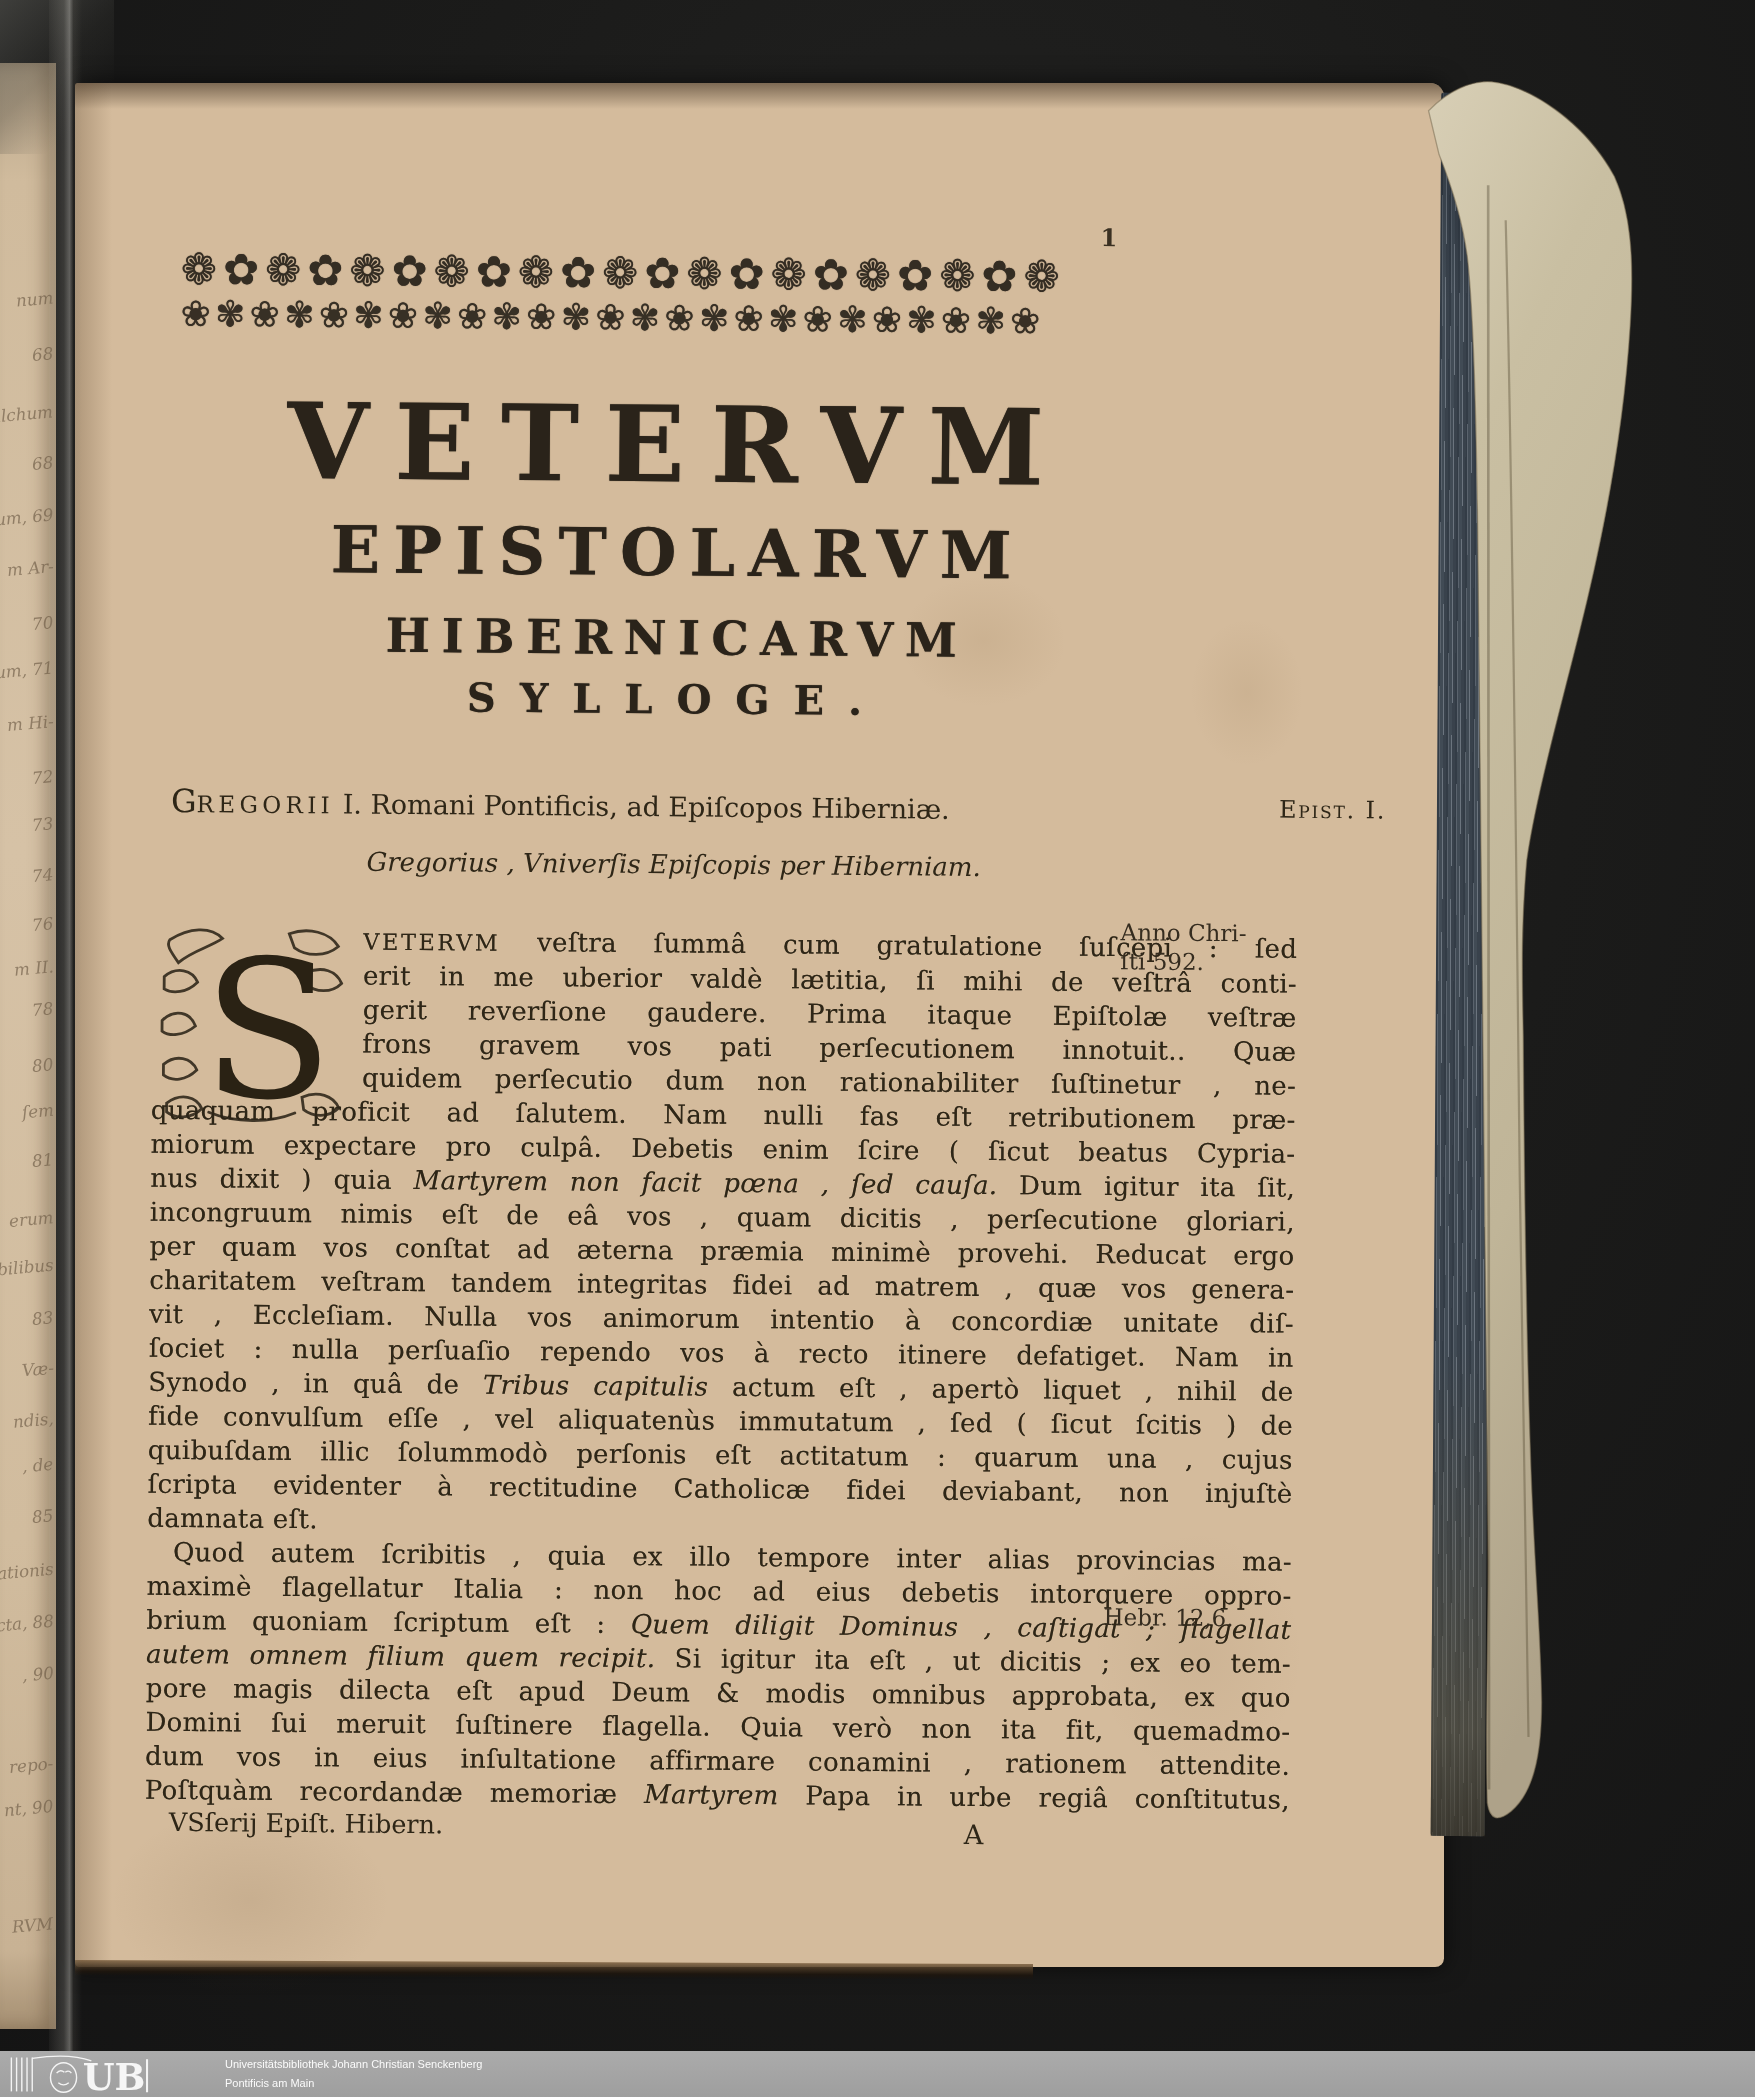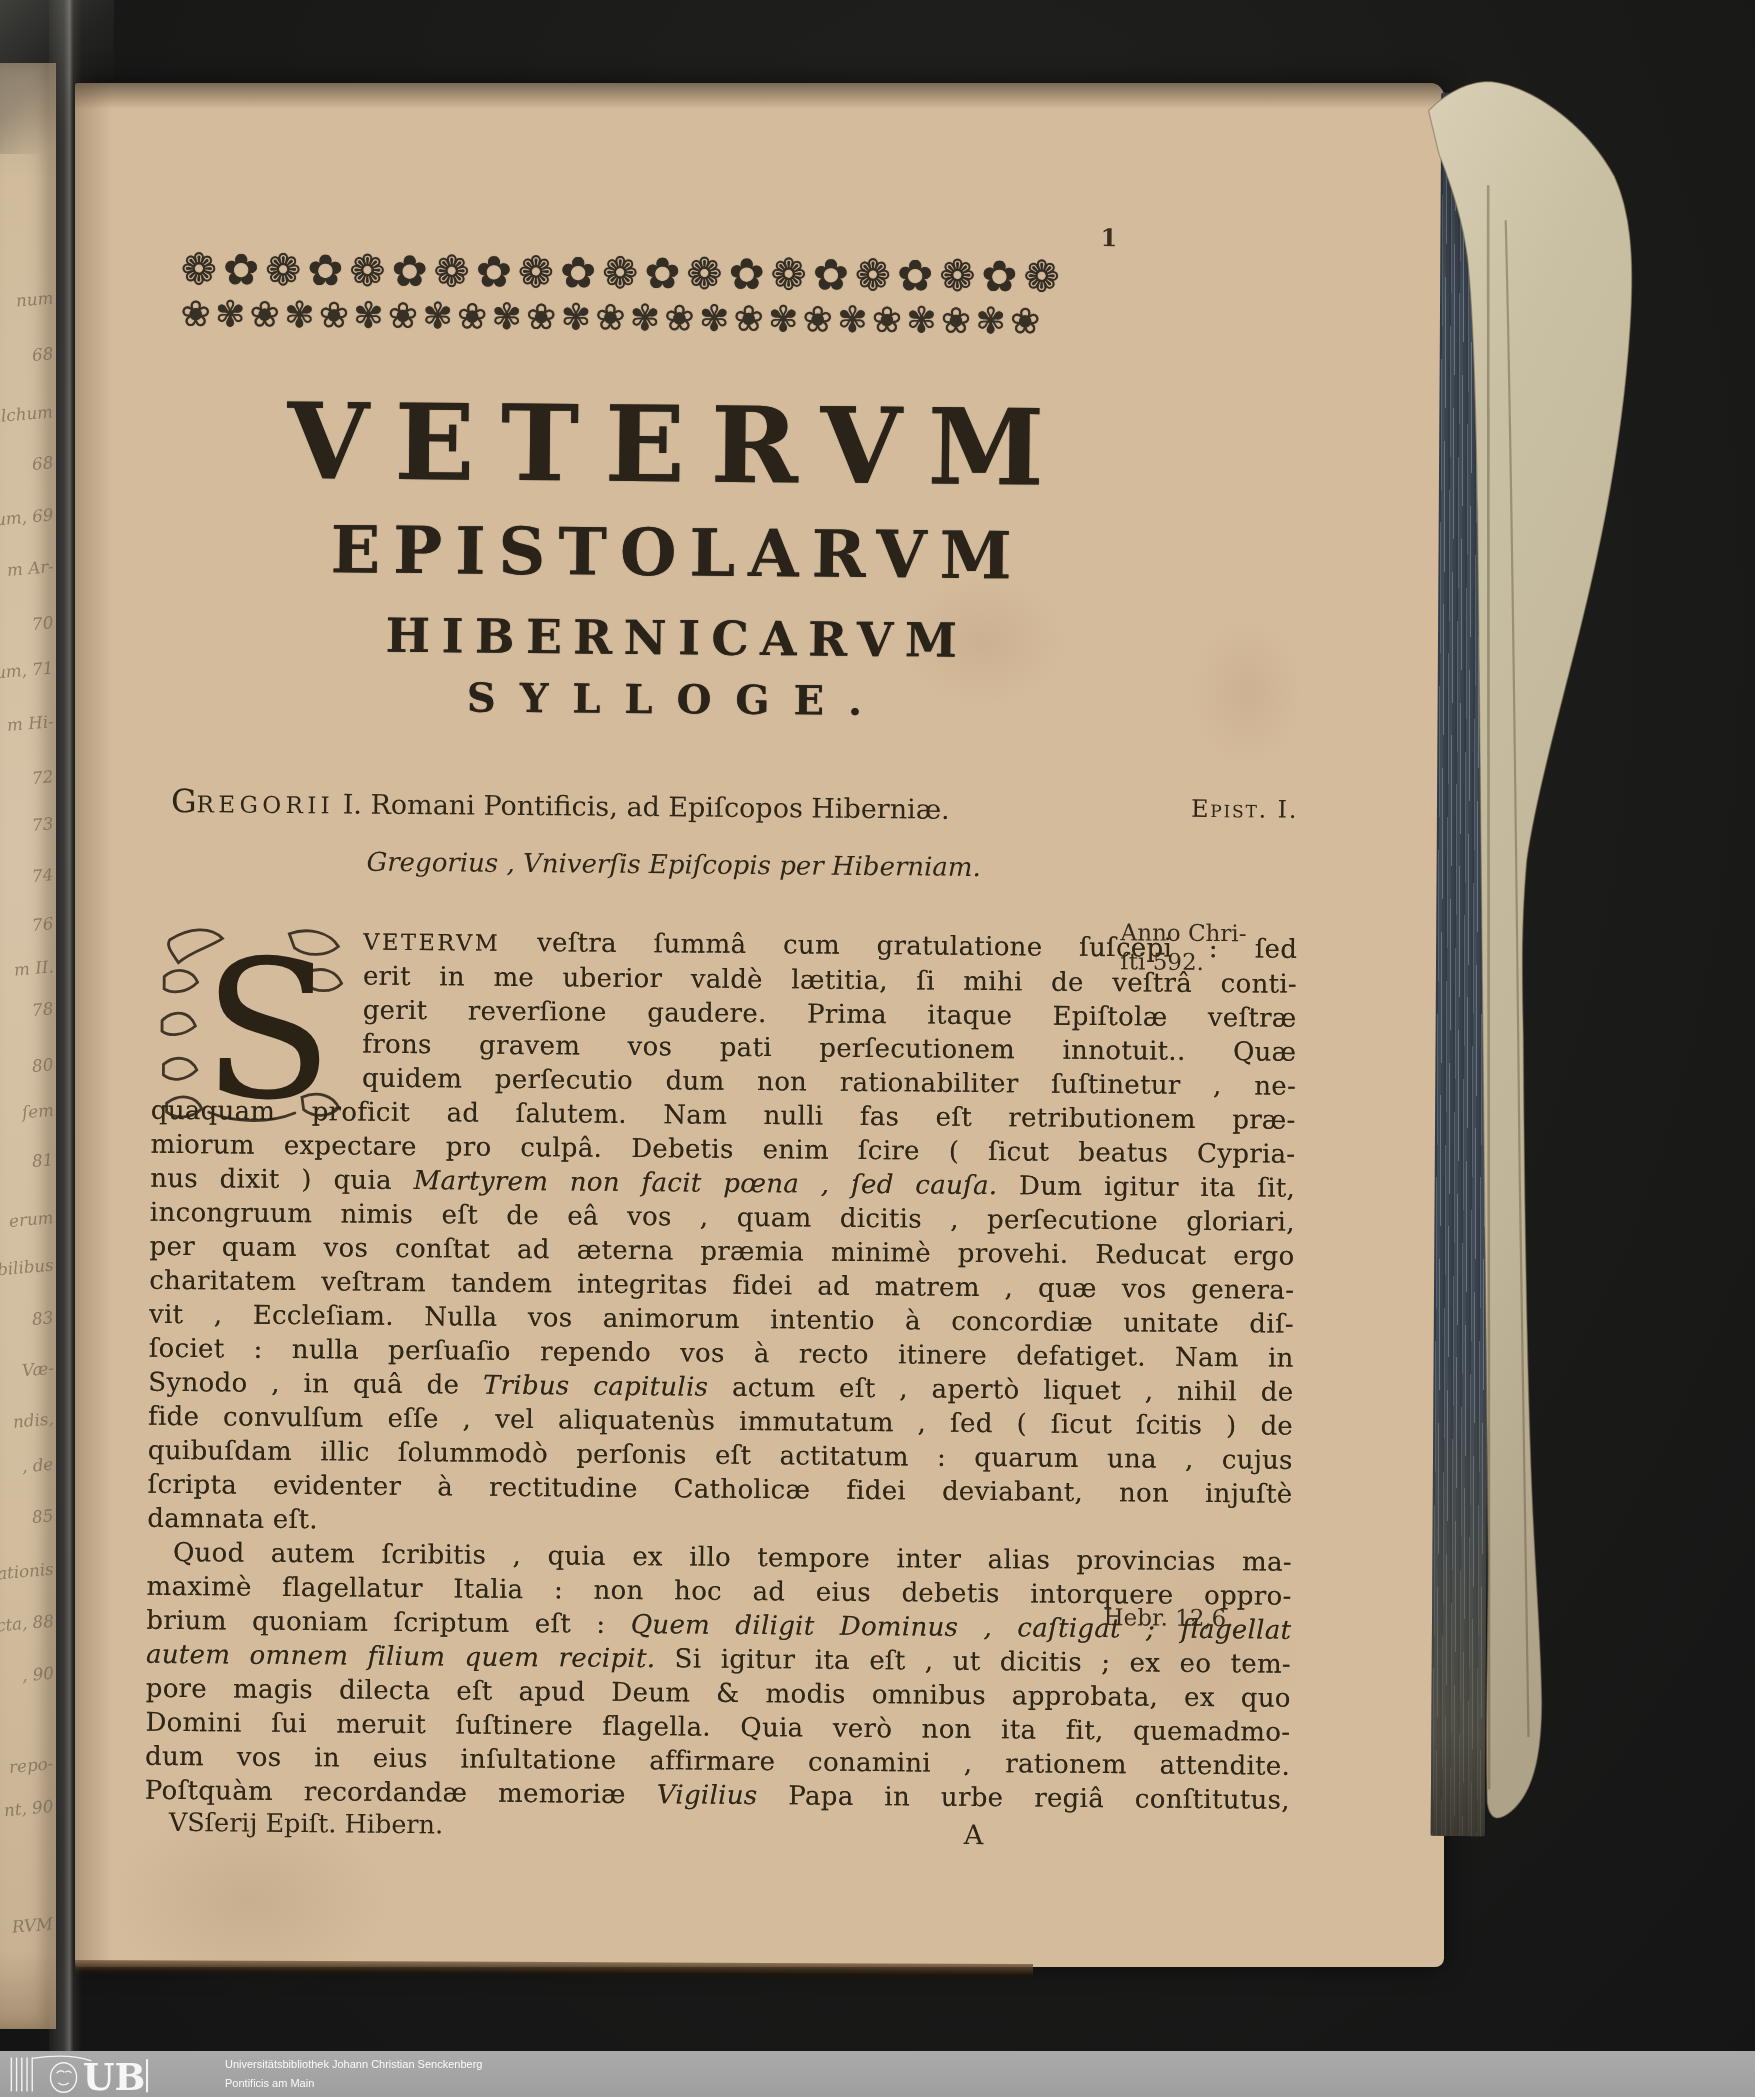--- a/index.html
+++ b/index.html
@@ -61,21 +61,21 @@
     color:#2a231a;text-shadow:0 0 0.9px rgba(35,28,18,.75);}
   #t1{top:295px;font-size:105px;letter-spacing:26px;font-weight:bold;}
   #t2{top:427px;font-size:65px;letter-spacing:13px;font-weight:bold;}
   #t3{top:523px;font-size:47px;letter-spacing:11.4px;font-weight:bold;}
   #t4{top:588px;font-size:40px;letter-spacing:24px;font-weight:bold;}
 
   
   #heading{position:absolute;left:19.3px;top:699px;width:1159px;font-size:27px;white-space:nowrap;}
   #heading .g-init{font-size:32px;}
   #heading .g-sc{font-size:23px;letter-spacing:4.4px;}
-  #heading .epist{position:absolute;left:1020px;top:4.4px;font-variant:small-caps;
+  #heading .epist{position:absolute;left:1108px;top:4.4px;font-variant:small-caps;
     font-size:24px;letter-spacing:1.8px;}
   #subtitle{position:absolute;left:22px;top:762px;width:1001px;text-align:center;
     font-style:italic;font-size:26px;}
 
   
   #bodywrap{position:absolute;left:1.8px;top:839px;width:1145px;}
   .bline{font-size:26px;line-height:34px;letter-spacing:0.3px;
     text-align:justify;text-align-last:justify;
     text-shadow:0 0 0.5px rgba(46,38,23,.55);}
   .bline.ind{margin-left:211px;}
@@ -210,21 +210,21 @@
               <div class="bline"><span class="seg-r">quibuſdam illic ſolummodò perſonis eſt actitatum : quarum una , cujus</span></div>
               <div class="bline"><span class="seg-r">ſcripta evidenter à rectitudine Catholicæ fidei deviabant, non injuſtè</span></div>
               <div class="bline nojust"><span class="seg-r">damnata eſt.</span></div>
               <div class="bline para"><span class="seg-r">Quod autem ſcribitis , quia ex illo tempore inter alias provincias ma-</span></div>
               <div class="bline"><span class="seg-r">maximè flagellatur Italia : non hoc ad eius debetis intorquere oppro-</span></div>
               <div class="bline"><span class="seg-r">brium quoniam ſcriptum eſt : </span><span class="seg-i">Quem diligit Dominus , caſtigat ; flagellat</span></div>
               <div class="bline"><span class="seg-i">autem omnem filium quem recipit.</span><span class="seg-r"> Si igitur ita eſt , ut dicitis ; ex eo tem-</span></div>
               <div class="bline"><span class="seg-r">pore magis dilecta eſt apud Deum &amp; modis omnibus approbata, ex quo</span></div>
               <div class="bline"><span class="seg-r">Domini ſui meruit ſuſtinere flagella.  Quia verò non ita fit, quemadmo-</span></div>
               <div class="bline"><span class="seg-r">dum vos in eius inſultatione affirmare conamini , rationem attendite.</span></div>
-              <div class="bline"><span class="seg-r">Poſtquàm recordandæ memoriæ </span><span class="seg-i">Vigilius</span><span class="seg-r"> Papa in urbe regiâ conſtitutus,</span></div>
+              <div class="bline"><span class="seg-r">Poſtquàm recordandæ memoriæ </span><span class="seg-i">Martyrem</span><span class="seg-r"> Papa in urbe regiâ conſtitutus,</span></div>
             </div>
         </div>
 
         <div class="mnote" id="note-anno">
           <div>Anno Chri-</div>
           <div>ſti 592.</div>
         </div>
         <div class="mnote" id="note-hebr">Hebr. 12,6.</div>
 
         <div id="catchrow">

